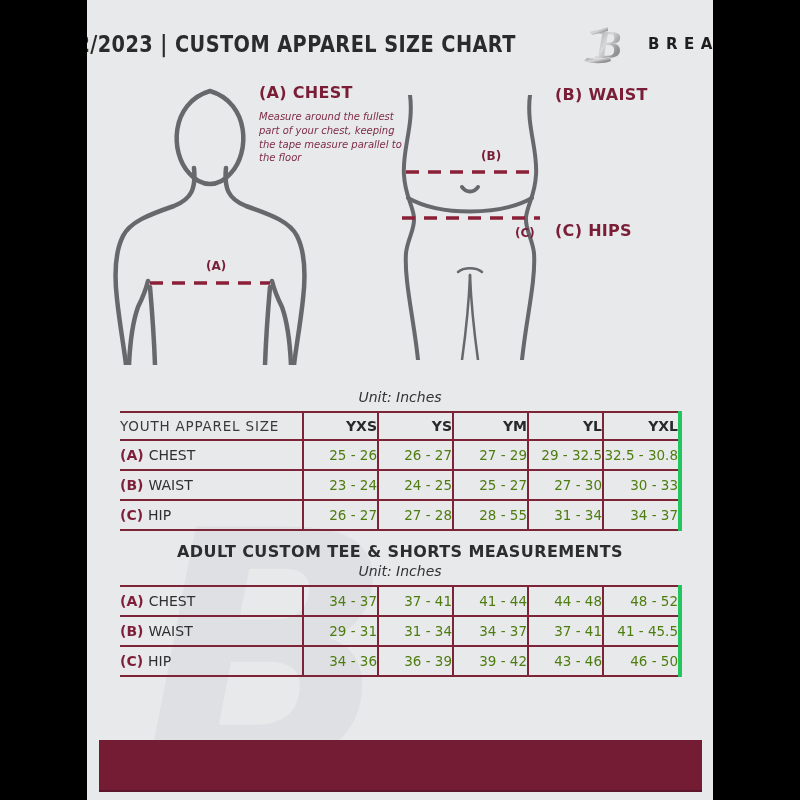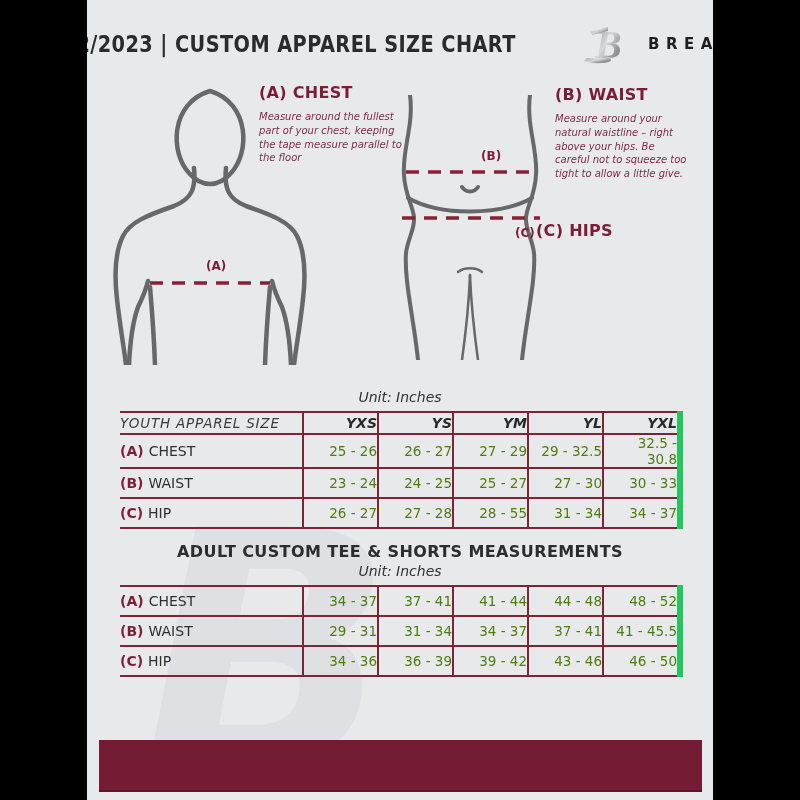--- a/index.html
+++ b/index.html
@@ -22,43 +22,43 @@
   
   .diagram{position:absolute;left:0;top:75px;width:626px;height:292px;z-index:2;}
   .fig{position:absolute;}
   .fig-left{left:23px;top:0;}
   .fig-right{left:303px;top:20px;}
   .tblock{position:absolute;}
   .tblock h3{margin:0 0 8px 0;font-size:16px;font-weight:700;color:#7a1d37;letter-spacing:0.3px;}
   .tblock p{margin:0;font-size:10px;line-height:1.38;font-style:italic;color:#7d2b45;white-space:pre-line;}
   .tb-chest{left:172px;top:8px;width:148px;}
   .tb-waist{left:468px;top:10px;width:132px;}
-  .tb-hips{left:449px;top:146px;width:138px;}
+  .tb-hips{left:468px;top:146px;width:138px;}
   .marker{position:absolute;font-size:12px;font-weight:700;color:#7a1d37;z-index:3;}
   .mk-a{left:119px;top:184px;}
   .mk-b{left:394px;top:74px;}
   .mk-c{left:428px;top:151px;}
 
   
   .sec-title{position:absolute;left:0;width:100%;text-align:center;font-size:16px;font-weight:700;
              color:#2d2d2f;letter-spacing:0.4px;z-index:2;}
   .sec-unit{position:absolute;left:0;width:100%;text-align:center;font-size:14px;font-style:italic;
             color:#333335;z-index:2;}
   .yt-title{top:368px;} .yt-unit{top:389px;}
   .ad-title{top:542px;} .ad-unit{top:563px;}
 
   
   table.size{position:absolute;left:33px;width:560px;border-collapse:collapse;table-layout:fixed;
              z-index:2;background:transparent;}
   .youth-pos{top:411px;} .adult-pos{top:585px;}
   table.size td,table.size th{padding:0;border-top:2px solid #7d2438;border-bottom:2px solid #7d2438;}
   table.size tr{height:30px;}
-  table.size tr.hdr{height:22px;font-style:italic;}
+  table.size tr.hdr{height:28px;}
   td.val,th.val{border-left:2px solid #7d2438;text-align:right;}
-  td.val:last-child,th.val:last-child{border-right:6px solid #22c55e;}
+  td.val:last-child,th.val:last-child{border-right:4px solid #22c55e;}
   th.lbl{font-weight:400;font-size:13.5px;letter-spacing:0.8px;color:#3a3a3c;text-align:left;
          padding-left:18px;}
   th.val{font-weight:700;font-size:14px;color:#29292b;}
   td.rowlbl{font-size:14px;text-align:left;padding-left:18px;color:#2f2f31;}
   td.rowlbl .pfx{font-weight:700;color:#7d1f39;margin-right:5px;}
   td.val{font-size:13.5px;color:#4d7c0f;}
 
   
   .footer-bar{position:absolute;left:12px;top:740px;width:603px;height:50px;background:#731c33;
               border-bottom:2px solid #5c152a;z-index:2;}
@@ -121,21 +121,20 @@
       <div class="marker mk-a">(A)</div>
       <div class="marker mk-b">(B)</div>
       <div class="marker mk-c">(C)</div>
 
       <div class="tblock tb-chest">
         <h3>(A) CHEST</h3>
         <p>Measure around the fullest part of your chest, keeping the tape measure parallel to the floor</p>
       </div>
       <div class="tblock tb-waist">
         <h3>(B) WAIST</h3>
-        <p>Measure around your natural waistline – right above your hips. Be careful not to squeeze too tight to allow a little give.</p>
       </div>
       <div class="tblock tb-hips">
         <h3>(C) HIPS</h3>
       </div>
     </div>
 
     <div class="sec-unit yt-unit">Unit: Inches</div>
 
     <table class="size youth-pos">
       <colgroup>

